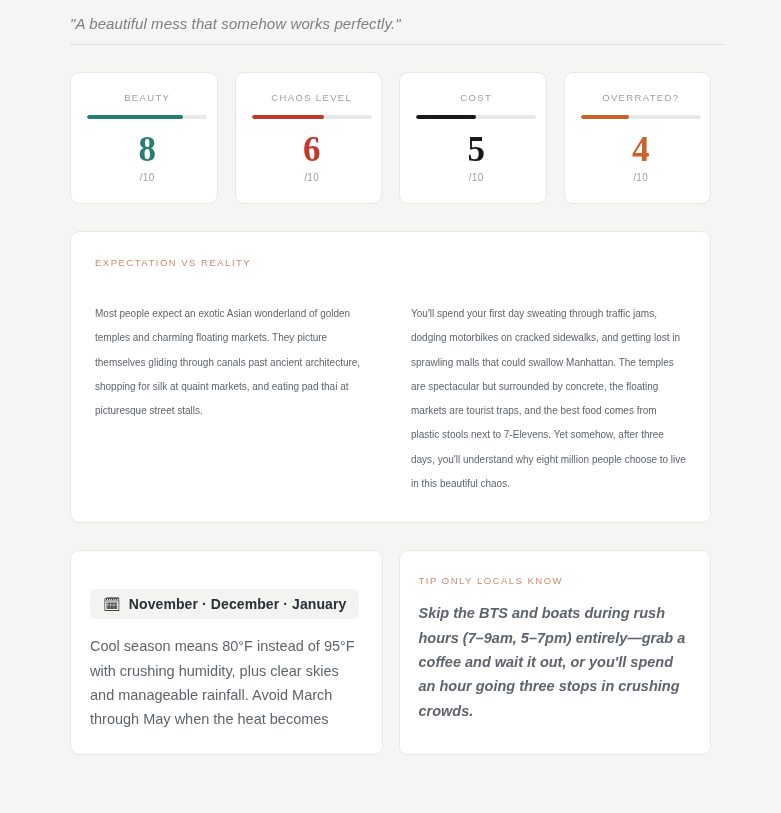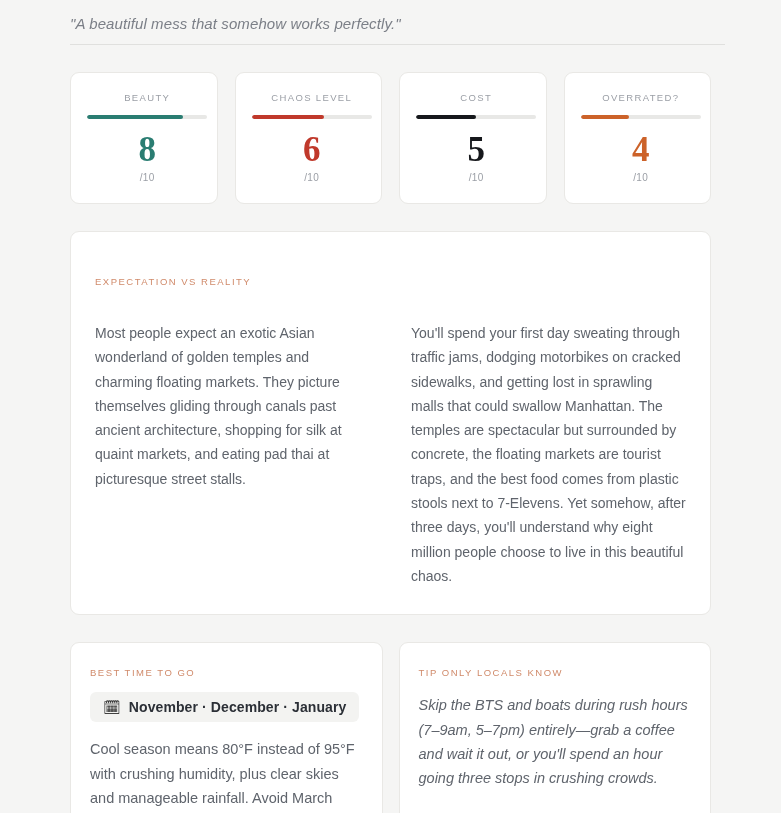--- a/index.html
+++ b/index.html
@@ -90,21 +90,21 @@
     letter-spacing: 0.4px;
     text-align: right;
   }
 
   
   .panel {
     margin-top: 27px;
     background: #ffffff;
     border: 1px solid #e9e8e5;
     border-radius: 9px;
-    padding: 44px 24px 26px 24px;
+    padding: 25px 24px 26px 24px;
   }
   .eyebrow {
     font-size: 9.5px;
     letter-spacing: 1.5px;
     color: #d08a6a;
     text-transform: uppercase;
   }
   .cols {
     margin-top: 19px;
     display: flex;
@@ -114,21 +114,21 @@
   .col-head {
     font-size: 12px;
     font-weight: 700;
     letter-spacing: 1.15px;
     text-transform: uppercase;
     color: #7b8087;
   }
   .col-head.accent { color: #c0392b; }
   .col-body {
     margin-top: 15px;
-    font-size: 14px;
+    font-size: 10px;
     line-height: 24.3px;
     color: #5f646c;
   }
 
   
   .bottom-grid {
     margin-top: 27px;
     display: flex;
     gap: 16px;
   }
@@ -155,21 +155,21 @@
     font-weight: 700;
     color: #2b2f36;
     letter-spacing: 0.1px;
   }
   .info-body {
     margin-top: 15px;
     font-size: 14.5px;
     line-height: 24.3px;
     color: #5f646c;
   }
-  .info-body.italic { font-style: italic; }
+  .info-body.italic { font-style: italic; font-weight: bold; }
 </style>
 </head>
 <body>
 
 <div class="page">
 
   <div class="quote-row">
     <div class="quote">"A beautiful mess that somehow works perfectly."</div>
   </div>
   <div class="divider"></div>
@@ -222,21 +222,20 @@
       </div>
       <div class="col">
         <div class="col-body">You'll spend your first day sweating through traffic jams, dodging motorbikes on cracked sidewalks, and getting lost in sprawling malls that could swallow Manhattan. The temples are spectacular but surrounded by concrete, the floating markets are tourist traps, and the best food comes from plastic stools next to 7-Elevens. Yet somehow, after three days, you'll understand why eight million people choose to live in this beautiful chaos.</div>
       </div>
     </div>
   </div>
 
   <div class="bottom-grid">
 
     <div class="info-card">
-      <div class="eyebrow">BEST TIME TO GO</div>
       <div class="pill">
         <span class="pill-icon">🗓</span>
         <span class="pill-text">November · December · January</span>
       </div>
       <div class="info-body">Cool season means 80°F instead of 95°F with crushing humidity, plus clear skies and manageable rainfall. Avoid March through May when the heat becomes</div>
     </div>
 
     <div class="info-card">
       <div class="eyebrow">TIP ONLY LOCALS KNOW</div>
       <div class="info-body italic">Skip the BTS and boats during rush hours (7–9am, 5–7pm) entirely—grab a coffee and wait it out, or you'll spend an hour going three stops in crushing crowds.</div>

